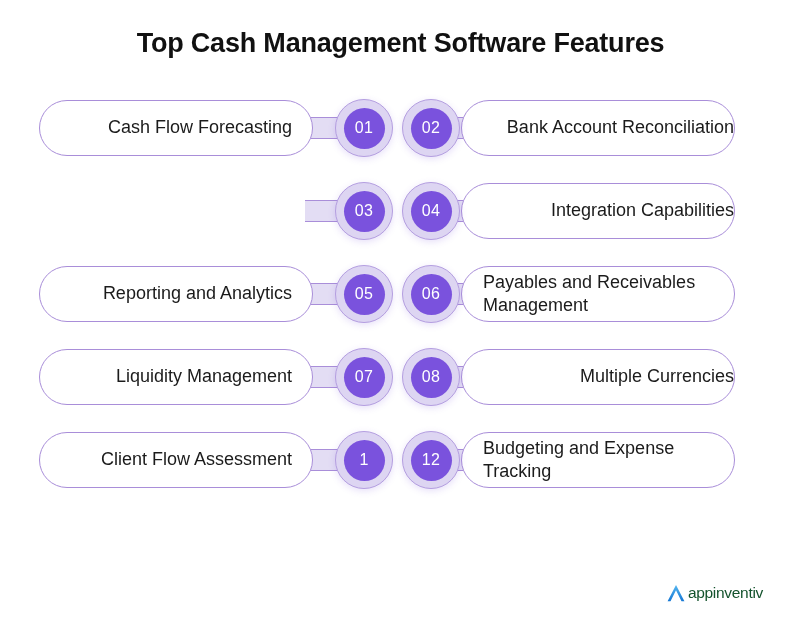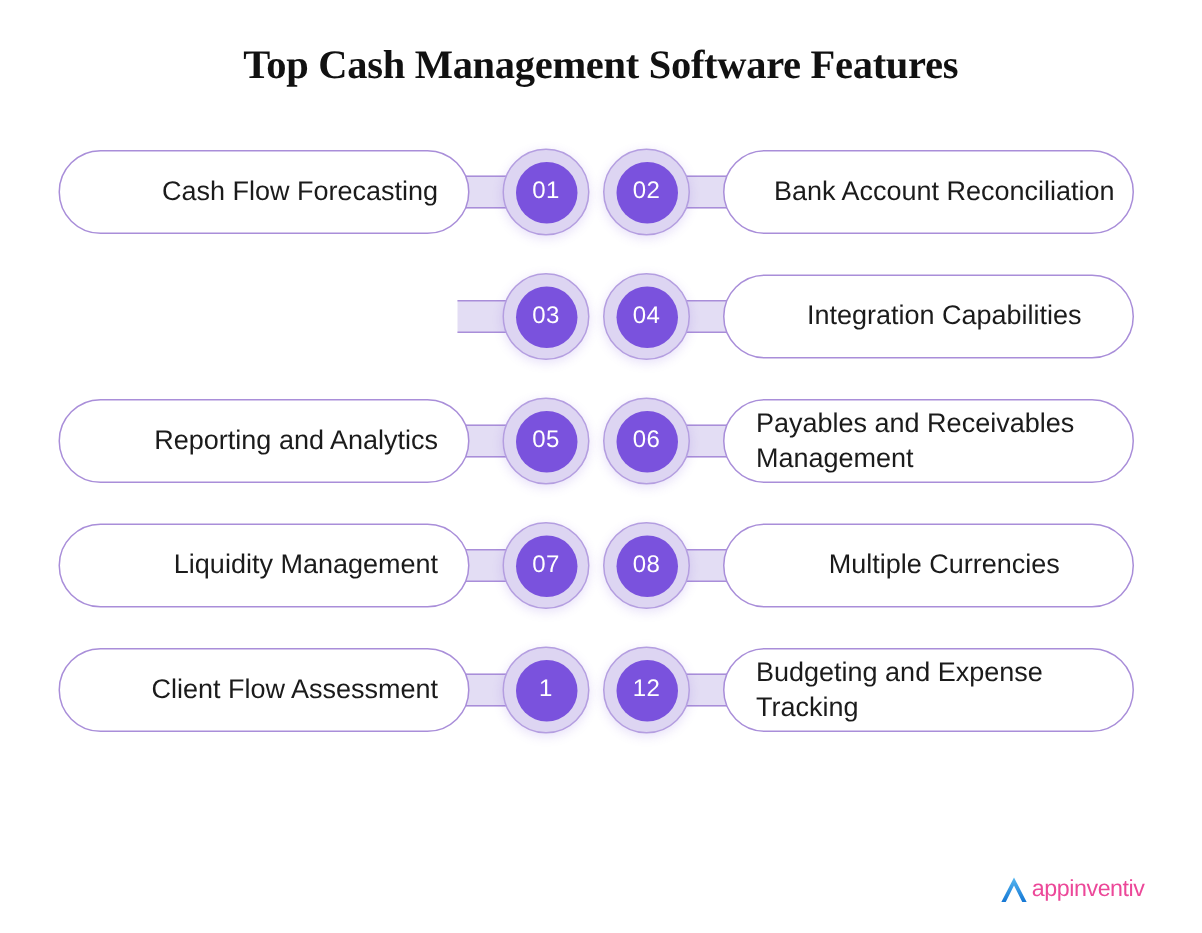--- a/index.html
+++ b/index.html
@@ -27,21 +27,20 @@
     position: absolute;
     top: 28px;
     left: 0;
     width: 801px;
     text-align: center;
     font-size: 27px;
     font-weight: bold;
     color: #111111;
     letter-spacing: -0.2px;
     white-space: nowrap;
-    font-family: Liberation Serif, serif;
   }
 
   
   .rows {
     position: absolute;
     top: 100px;
     left: 0;
     width: 801px;
   }
   .row {
@@ -62,23 +61,23 @@
     align-items: center;
     z-index: 3;
   }
   .pill-left {
     left: 39px;
     width: 274px;
     justify-content: flex-end;
     padding-right: 20px;
   }
   .pill-right {
-    left: 482px;
+    left: 461px;
     width: 274px;
-    justify-content: center;
+    justify-content: flex-end;
     padding-left: 21px;
   }
   .pill-label {
     font-size: 18px;
     color: #1b1b1b;
     line-height: 1.3;
   }
   .pill-left .pill-label { text-align: right; }
   .pill-right .pill-label { text-align: left; }
 
@@ -139,21 +138,21 @@
     align-items: center;
     gap: 1px;
   }
   .logo-mark {
     width: 22px;
     height: 22px;
     display: block;
   }
   .logo-text {
     font-size: 15.5px;
-    color: #ec4899;
+    color: #14532d;
     letter-spacing: -0.3px;
     line-height: 1;
   }
 </style>
 </head>
 <body>
 
 <div class="page">
 
   <div class="title">Top Cash Management Software Features</div>

